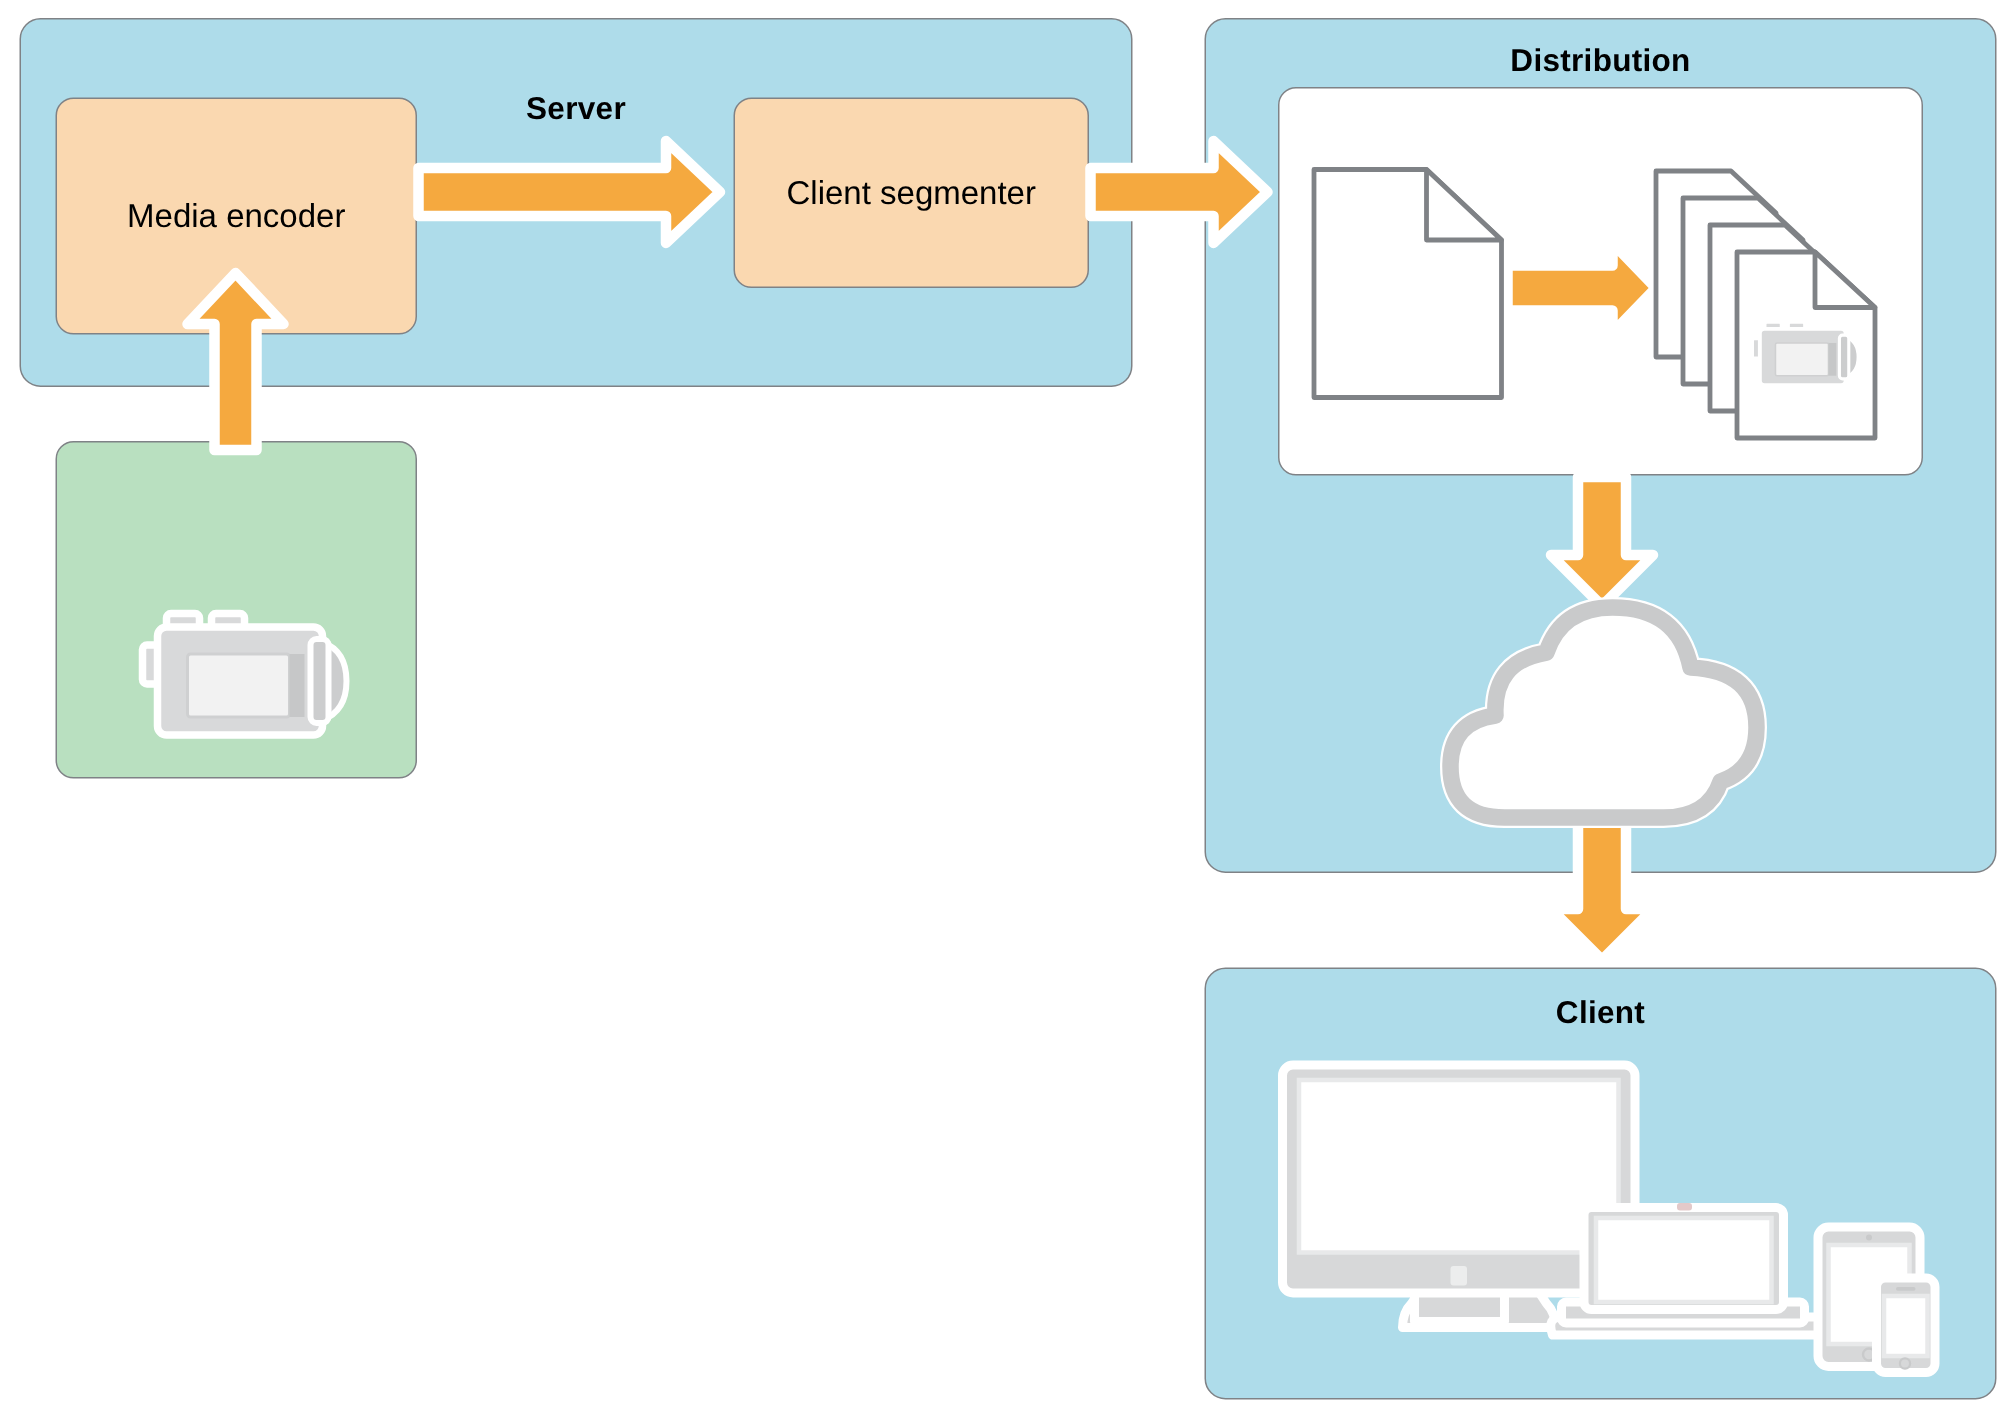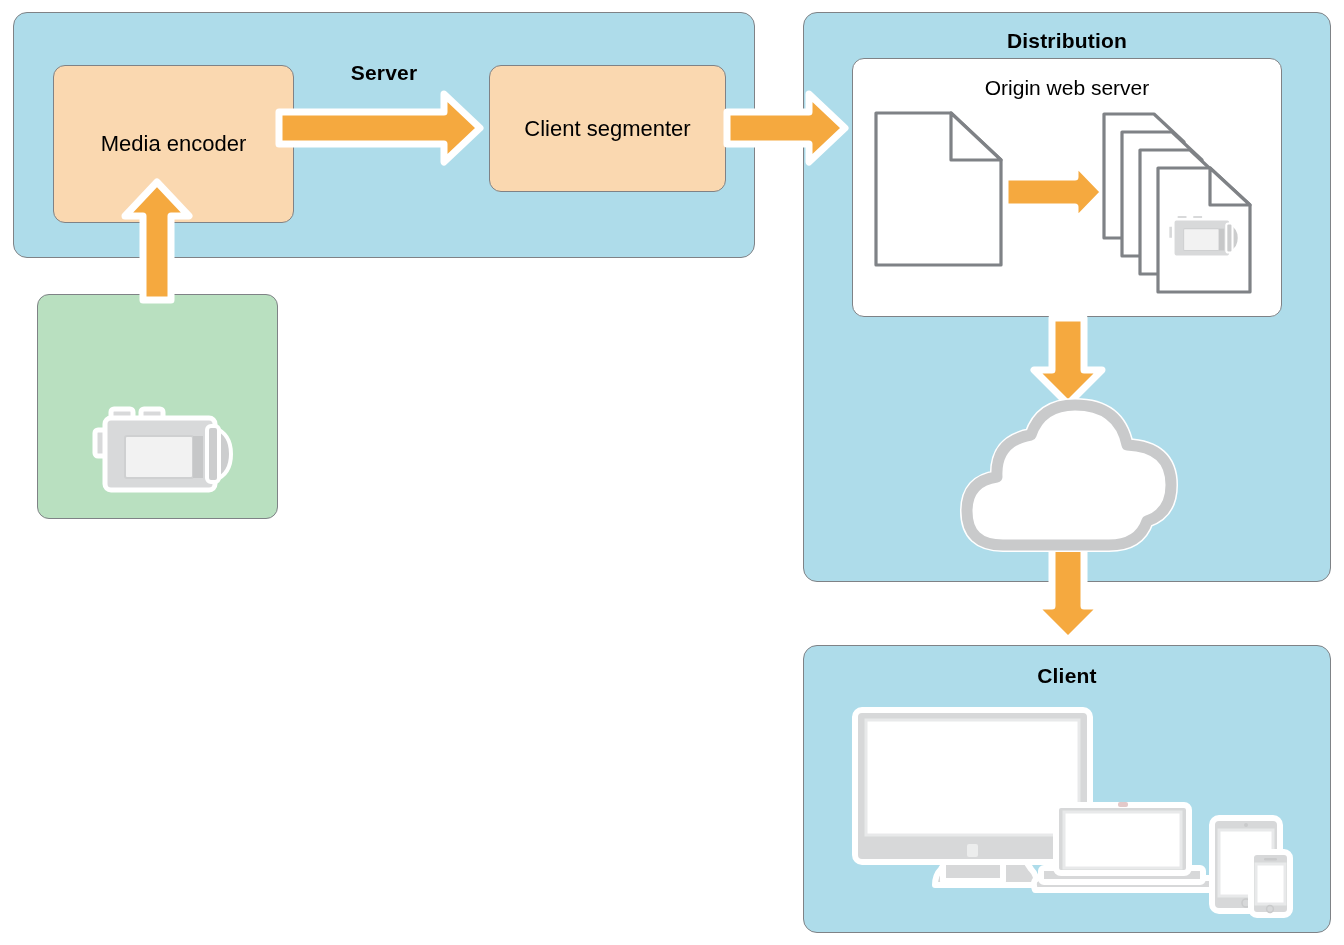--- a/index.html
+++ b/index.html
@@ -44,35 +44,34 @@
   </div>
 
   <div class="panel" style="left:803px;top:12px;width:528px;height:570px;">
     <div class="panel-title" style="top:16px;">Distribution</div>
   </div>
 
   <div class="panel" style="left:803px;top:645px;width:528px;height:288px;">
     <div class="panel-title" style="top:18px;">Client</div>
   </div>
 
-  <div class="procbox" style="left:37px;top:65px;width:241px;height:158px;margin-left:16px;">
+  <div class="procbox" style="left:37px;top:65px;width:241px;height:158px;">
     <span>Media encoder</span>
   </div>
 
   <div class="procbox" style="left:489px;top:65px;width:237px;height:127px;">
     <span>Client segmenter</span>
   </div>
 
 
   <div class="greenbox" style="left:37px;top:294px;width:241px;height:225px;">
   </div>
 
   <div class="whitebox" style="left:852px;top:58px;width:430px;height:259px;">
   </div>
-  <div class="whitebox-title" style="left:852px;top:76px;width:430px;">Origin web server</div>
 
   <div class="doclabel" style="left:880px;top:168px;width:114px;">
     <div>Index</div>
     <div>file</div>
   </div>
 
   <div class="doclabel" style="left:1152px;top:255px;width:96px;">
     <span>.ts</span>
   </div>
 

